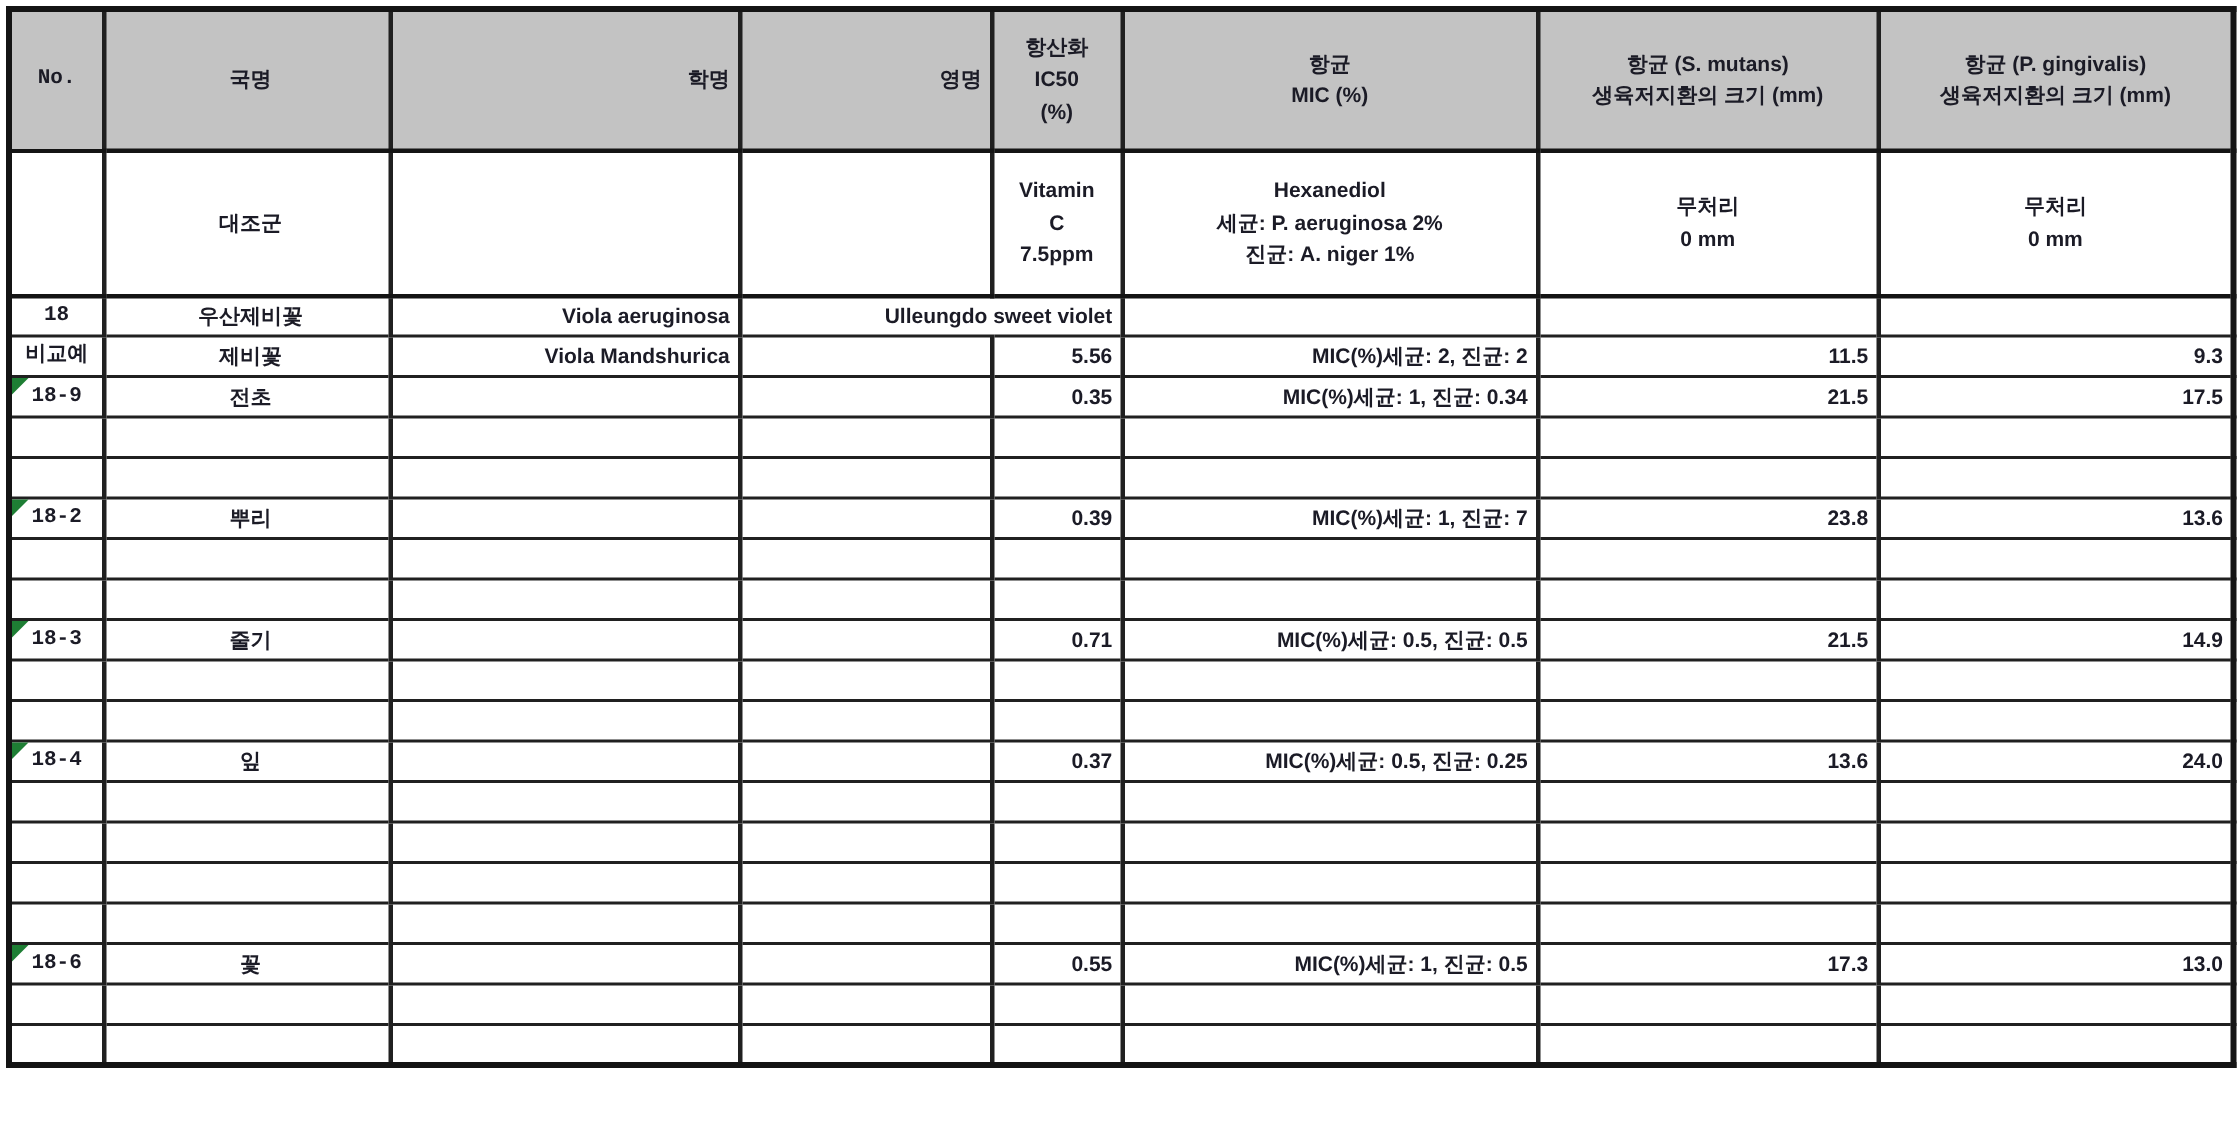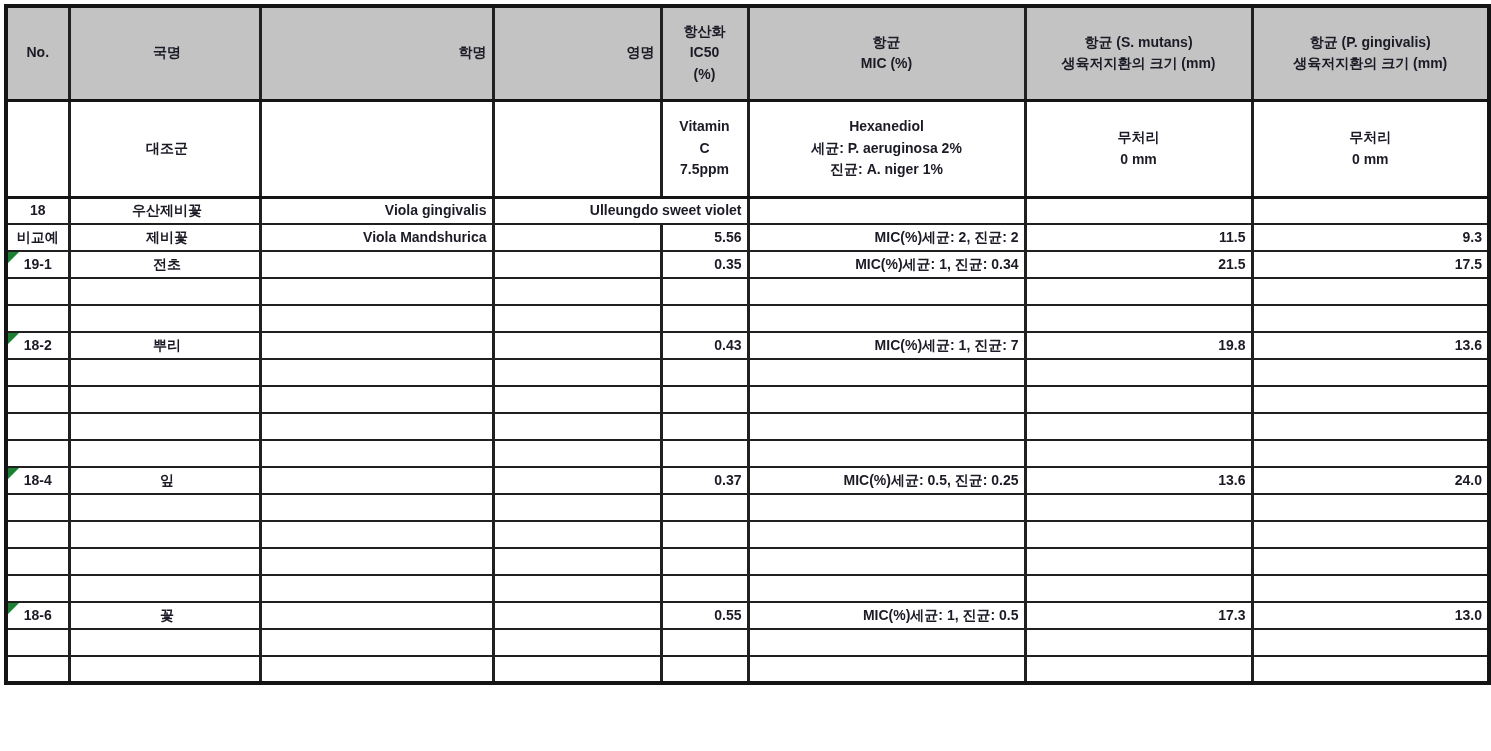--- a/index.html
+++ b/index.html
@@ -39,21 +39,21 @@
     line-height:1.55;
     border-bottom:3px solid #141414;
   }
   tbody.data td{
     height:27px;
     vertical-align:middle;
     line-height:1.1;
     white-space:nowrap;
   }
   
-  .c-no{text-align:center;padding:0 2px;position:relative;}
+  .c-no{text-align:center;padding:0 2px;position:relative;font-family:Liberation Mono, monospace;}
   .c-korean_name{text-align:center;padding-left:10px;}
   .c-scientific_name,.c-english_name{text-align:right;}
   tbody.data .c-antioxidant,
   tbody.data .c-antibacterial_mic,
   tbody.data .c-mutans,
   tbody.data .c-gingivalis{text-align:right;}
   
   .flag::before{
     content:"";
     position:absolute;left:0;top:0;
@@ -109,38 +109,38 @@
         <td class="c-mutans">무처리
 0 mm</td>
         <td class="c-gingivalis">무처리
 0 mm</td>
       </tr>
     </tbody>
     <tbody class="data" id="data-body">
         <tr>
           <td class="c-no">18</td>
           <td class="c-korean_name">우산제비꽃</td>
-          <td class="c-scientific_name">Viola gingivalis</td>
+          <td class="c-scientific_name">Viola aeruginosa</td>
           <td class="c-english_name" colspan="2">Ulleungdo sweet violet</td>
           <td class="c-antibacterial_mic"></td>
           <td class="c-mutans"></td>
           <td class="c-gingivalis"></td>
         </tr>
         <tr>
           <td class="c-no">비교예</td>
           <td class="c-korean_name">제비꽃</td>
           <td class="c-scientific_name">Viola Mandshurica</td>
           <td class="c-english_name"></td>
           <td class="c-antioxidant">5.56</td>
           <td class="c-antibacterial_mic">MIC(%)세균: 2, 진균: 2</td>
           <td class="c-mutans">11.5</td>
           <td class="c-gingivalis">9.3</td>
         </tr>
         <tr>
-          <td class="c-no flag">19-1</td>
+          <td class="c-no flag">18-9</td>
           <td class="c-korean_name">전초</td>
           <td class="c-scientific_name"></td>
           <td class="c-english_name"></td>
           <td class="c-antioxidant">0.35</td>
           <td class="c-antibacterial_mic">MIC(%)세균: 1, 진균: 0.34</td>
           <td class="c-mutans">21.5</td>
           <td class="c-gingivalis">17.5</td>
         </tr>
         <tr>
           <td class="c-no"></td>
@@ -160,23 +160,23 @@
           <td class="c-antioxidant"></td>
           <td class="c-antibacterial_mic"></td>
           <td class="c-mutans"></td>
           <td class="c-gingivalis"></td>
         </tr>
         <tr>
           <td class="c-no flag">18-2</td>
           <td class="c-korean_name">뿌리</td>
           <td class="c-scientific_name"></td>
           <td class="c-english_name"></td>
-          <td class="c-antioxidant">0.43</td>
+          <td class="c-antioxidant">0.39</td>
           <td class="c-antibacterial_mic">MIC(%)세균: 1, 진균: 7</td>
-          <td class="c-mutans">19.8</td>
+          <td class="c-mutans">23.8</td>
           <td class="c-gingivalis">13.6</td>
         </tr>
         <tr>
           <td class="c-no"></td>
           <td class="c-korean_name"></td>
           <td class="c-scientific_name"></td>
           <td class="c-english_name"></td>
           <td class="c-antioxidant"></td>
           <td class="c-antibacterial_mic"></td>
           <td class="c-mutans"></td>
@@ -184,20 +184,30 @@
         </tr>
         <tr>
           <td class="c-no"></td>
           <td class="c-korean_name"></td>
           <td class="c-scientific_name"></td>
           <td class="c-english_name"></td>
           <td class="c-antioxidant"></td>
           <td class="c-antibacterial_mic"></td>
           <td class="c-mutans"></td>
           <td class="c-gingivalis"></td>
+        </tr>
+        <tr>
+          <td class="c-no flag">18-3</td>
+          <td class="c-korean_name">줄기</td>
+          <td class="c-scientific_name"></td>
+          <td class="c-english_name"></td>
+          <td class="c-antioxidant">0.71</td>
+          <td class="c-antibacterial_mic">MIC(%)세균: 0.5, 진균: 0.5</td>
+          <td class="c-mutans">21.5</td>
+          <td class="c-gingivalis">14.9</td>
         </tr>
         <tr>
           <td class="c-no"></td>
           <td class="c-korean_name"></td>
           <td class="c-scientific_name"></td>
           <td class="c-english_name"></td>
           <td class="c-antioxidant"></td>
           <td class="c-antibacterial_mic"></td>
           <td class="c-mutans"></td>
           <td class="c-gingivalis"></td>

